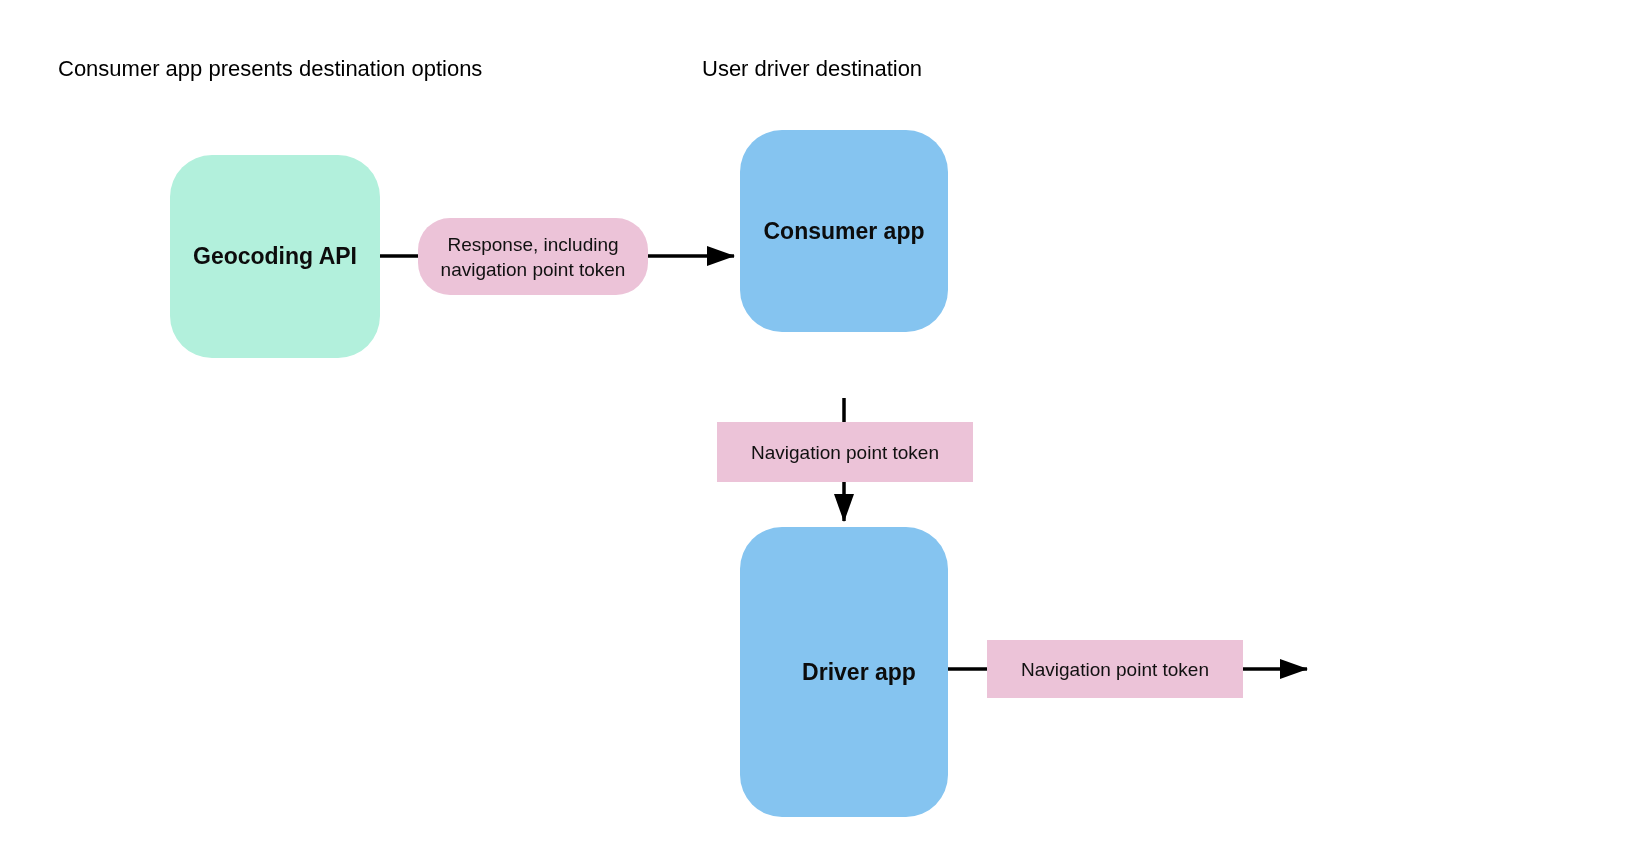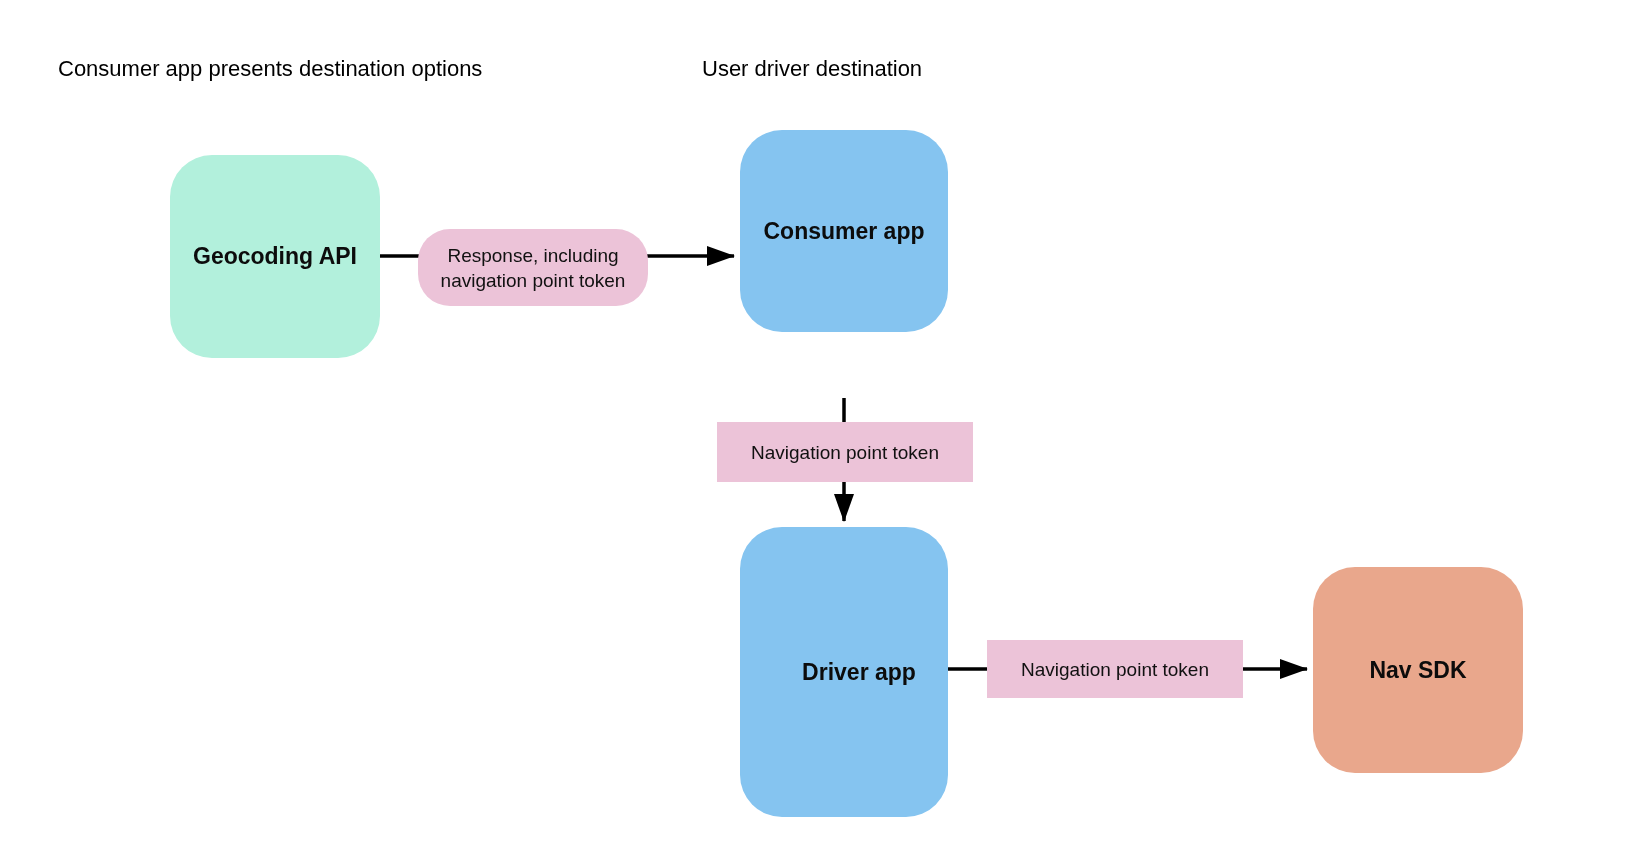--- a/index.html
+++ b/index.html
@@ -62,41 +62,40 @@
     position: absolute;
     display: flex;
     align-items: center;
     justify-content: center;
     text-align: center;
     background: var(--c-pink);
     font-size: 19px;
     line-height: 25px;
     color: #111111;
   }
-  .edge-label-1 { left: 418px; top: 229px; width: 230px; height: 77px; padding: 0 10px; border-radius: 32px; }
+  .edge-label-1 { left: 418px; top: 218px; width: 230px; height: 77px; padding: 0 10px; border-radius: 32px; }
   .edge-label-2 { left: 717px; top: 422px; width: 256px; height: 60px; }
   .edge-label-3 { left: 987px; top: 640px; width: 256px; height: 58px; }
 </style>
 </head>
 <body>
 
 <div class="canvas">
 
   <div class="col-header" style="left:58px">Consumer app presents destination options</div>
 
   <div class="col-header" style="left:702px">User driver destination</div>
 
 
   <div class="node node-geocoding">Geocoding API</div>
 
   <div class="node node-consumer">Consumer app</div>
 
   <div class="node node-driver">Driver app</div>
 
-  <div class="node node-navsdk">Nav SDK</div>
 
   <svg class="arrows" width="1646" height="868" xmlns="http://www.w3.org/2000/svg">
     <defs>
       <marker id="ah" markerWidth="28" markerHeight="20" refX="27" refY="10" orient="auto" markerUnits="userSpaceOnUse">
         <path class="ah-path" d="M0,0 L28,10 L0,20 z"></path>
       </marker>
     </defs>
     <line x1="380" y1="256" x2="734" y2="256" marker-end="url(#ah)"></line>
     <line x1="844" y1="398" x2="844" y2="521" marker-end="url(#ah)"></line>
     <line x1="948" y1="669" x2="1307" y2="669" marker-end="url(#ah)"></line>

